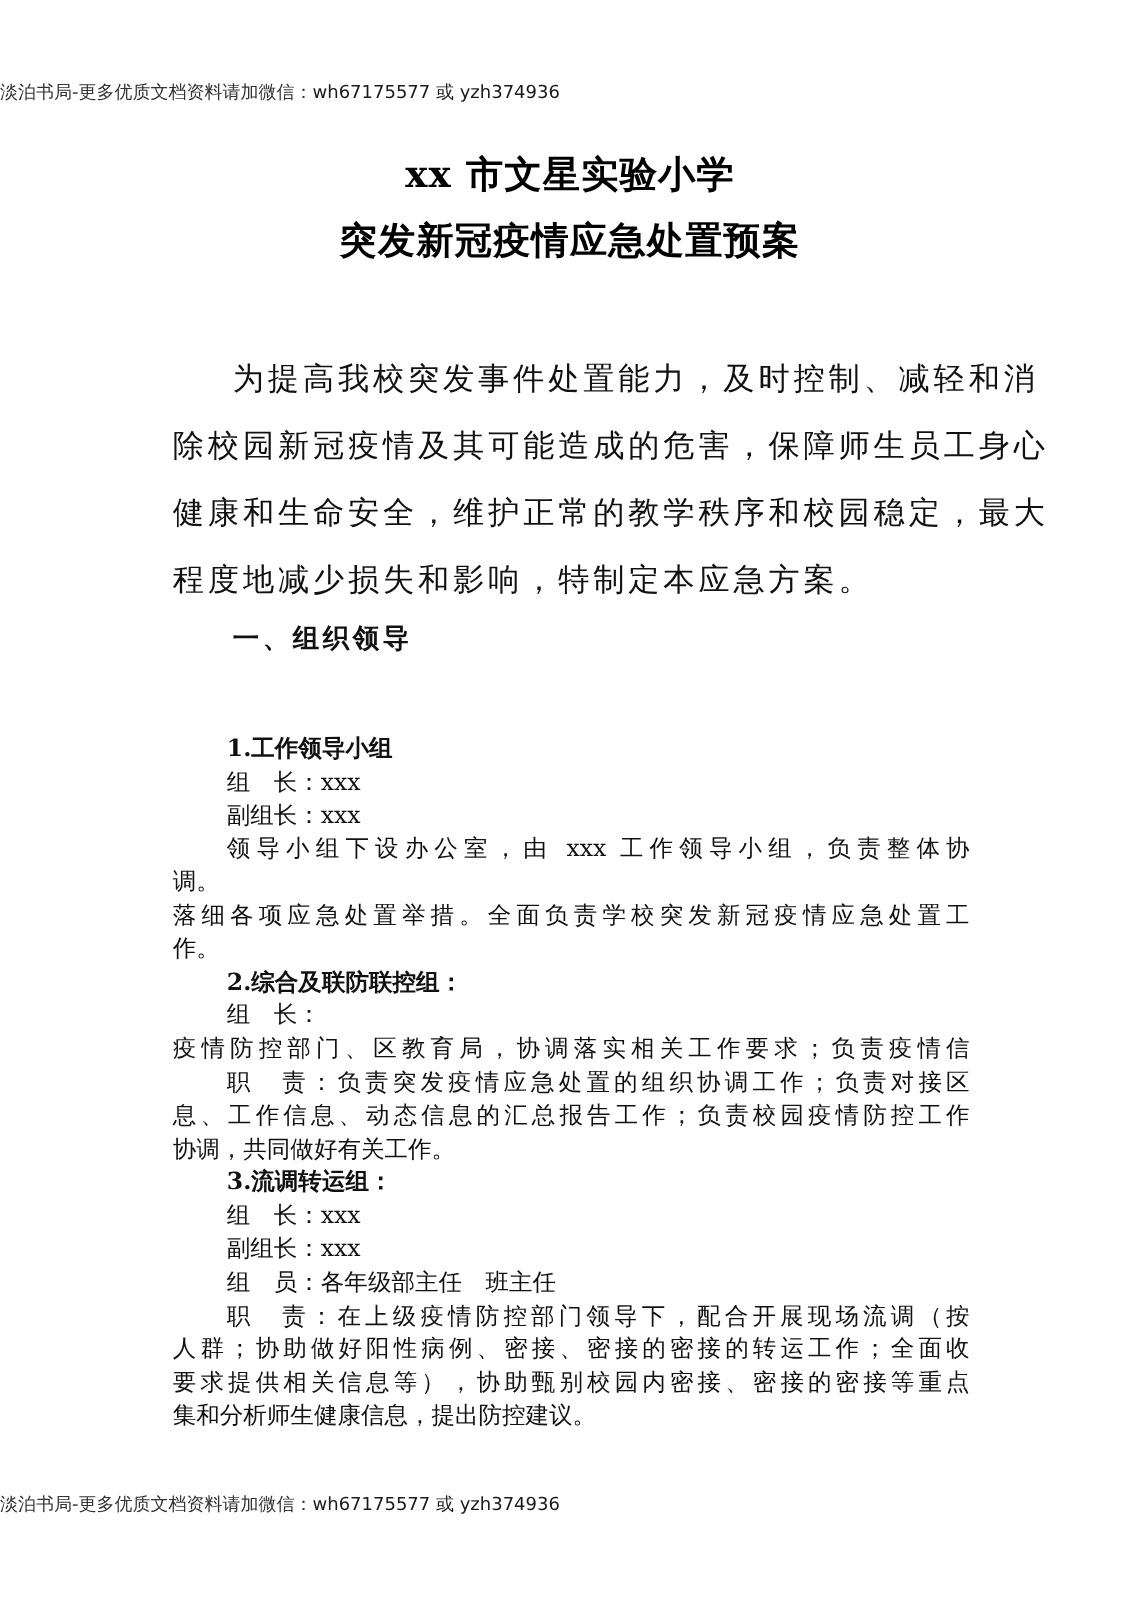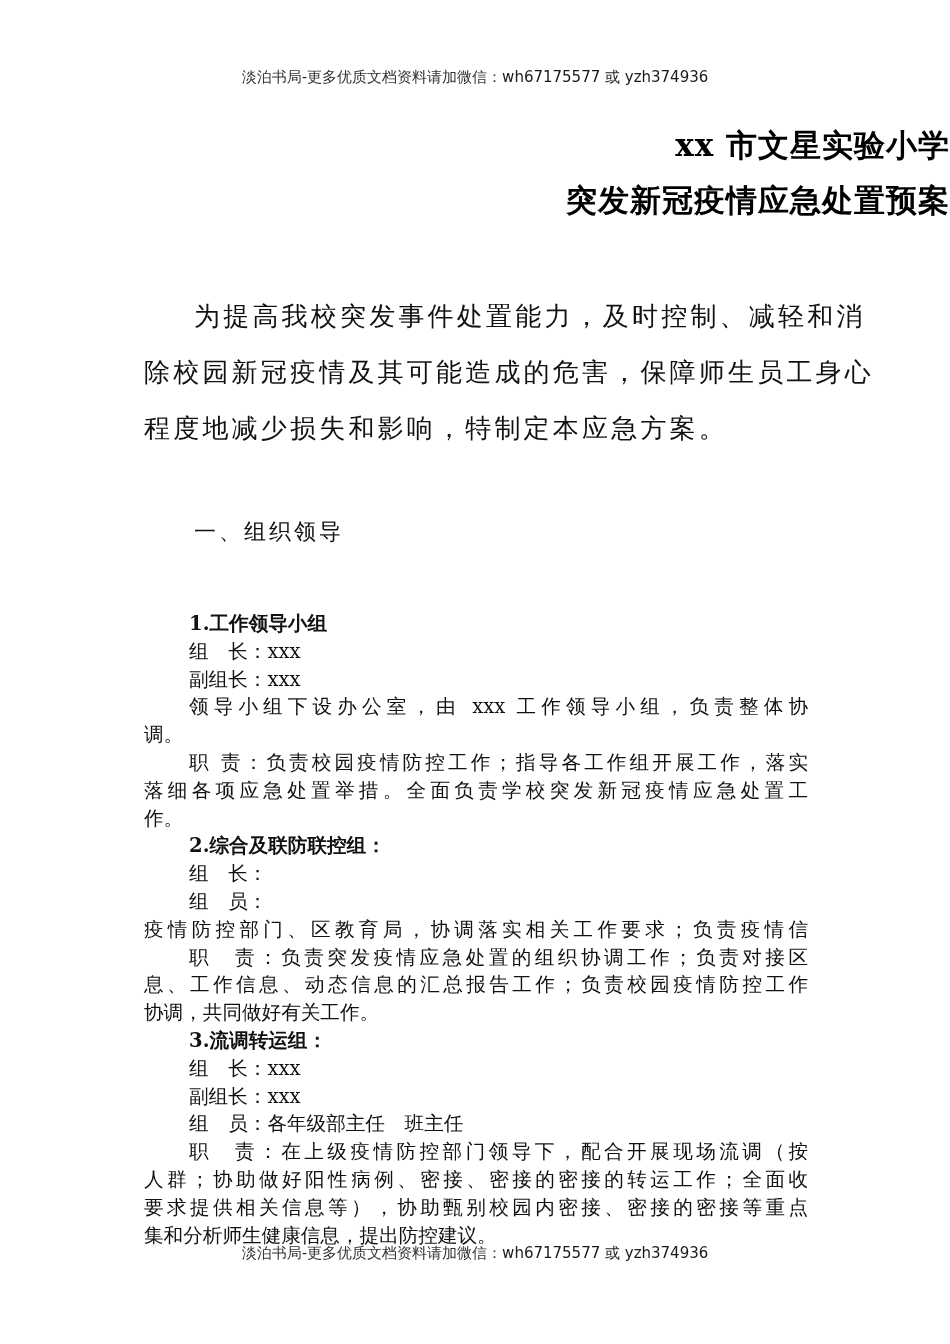--- a/index.html
+++ b/index.html
@@ -1,63 +1,62 @@
 <!DOCTYPE html>
 <html><head>
   <meta charset="utf-8">
   <style>
     html, body { margin: 0; padding: 0; background: #ffffff; }
     body { width: 950px; height: 1344px; position: relative; overflow: hidden; color: #000; }
-    .hf { position: absolute; left: 0; width: 950px; text-align: center; font-family: "DejaVu Sans", sans-serif; font-size: 15px; color: #1a1a1a; }
+    .hf { position: absolute; left: 0; width: 950px; font-family: "DejaVu Sans", sans-serif; font-size: 15px; color: #1a1a1a; }
     .hf .zh { color: #333; }
     .header { top: 68px; }
     .footer { top: 1244px; }
-    .title { position: absolute; left: 0; width: 950px; text-align: right; font-family: "DejaVu Serif", serif; font-weight: bold; font-size: 31px; color: #000; letter-spacing: 1px; }
+    .title { position: absolute; left: 0; width: 950px; text-align: center; font-family: "DejaVu Serif", serif; font-weight: bold; font-size: 31px; color: #000; letter-spacing: 1px; }
     .t1 { top: 125px; }
     .t2 { top: 180px; }
     .intro { position: absolute; left: 144px; width: 660px; font-family: "DejaVu Sans", sans-serif; font-size: 26px; line-height: 56px; top: 288px; letter-spacing: 3.2px; color: #111; }
     .intro .indent { display: inline-block; width: 50px; }
-    .sec1 { position: absolute; left: 194px; top: 517px; font-family: "DejaVu Sans", sans-serif; font-size: 22px; font-weight: normal; letter-spacing: 3px; color: #111; }
+    .sec1 { position: absolute; left: 194px; top: 517px; font-family: "DejaVu Sans", sans-serif; font-size: 22px; font-weight: bold; letter-spacing: 3px; color: #111; }
     .body { position: absolute; left: 144px; width: 664px; top: 562px; font-family: "DejaVu Serif", serif; font-size: 19.6px; line-height: 27.8px; color: #111; margin-top: 48px; }
     .line { white-space: nowrap; }
     .ind { padding-left: 45px; }
     .b { font-weight: bold; }
     .just { text-align: justify; text-align-last: justify; white-space: normal; }
   </style>
 </head>
 <body>
 
 <div class="hf header">
   <span class="zh">淡泊书局-更多优质文档资料请加微信：</span><span>wh67175577 或 yzh374936</span>
 </div>
 
 <div class="title t1">xx 市文星实验小学</div>
 <div class="title t2">突发新冠疫情应急处置预案</div>
 
 <div class="intro">
   <div class="line"><span class="indent"></span><span>为提高我校突发事件处置能力，及时控制、减轻和消</span></div>
   <div class="line">除校园新冠疫情及其可能造成的危害，保障师生员工身心</div>
+  <div class="line">健康和生命安全，维护正常的教学秩序和校园稳定，最大</div>
   <div class="line">程度地减少损失和影响，特制定本应急方案。</div>
 </div>
 
 <div class="sec1">一、组织领导</div>
 
 <div class="body">
   <div class="line ind b">1.工作领导小组</div>
   <div class="line ind">组　长：xxx</div>
   <div class="line ind">副组长：xxx</div>
   <div class="line ind just">领导小组下设办公室，由 xxx 工作领导小组，负责整体协</div>
   <div class="line">调。</div>
-  <div class="line ind just">职 责：负责校园疫情防控工作；指导各工作组开展工作，落实</div>
   <div class="line just">落细各项应急处置举措。全面负责学校突发新冠疫情应急处置工</div>
   <div class="line">作。</div>
 
   <div class="line ind b">2.综合及联防联控组：</div>
   <div class="line ind">组　长：</div>
-  <div class="line ind">组　员：</div>
   <div class="line just">疫情防控部门、区教育局，协调落实相关工作要求；负责疫情信</div>
   <div class="line ind just">职　责：负责突发疫情应急处置的组织协调工作；负责对接区</div>
   <div class="line just">息、工作信息、动态信息的汇总报告工作；负责校园疫情防控工作</div>
   <div class="line">协调，共同做好有关工作。</div>
 
   <div class="line ind b">3.流调转运组：</div>
   <div class="line ind">组　长：xxx</div>
   <div class="line ind">副组长：xxx</div>
   <div class="line ind">组　员：各年级部主任　班主任</div>
   <div class="line ind just">职　责：在上级疫情防控部门领导下，配合开展现场流调（按</div>

